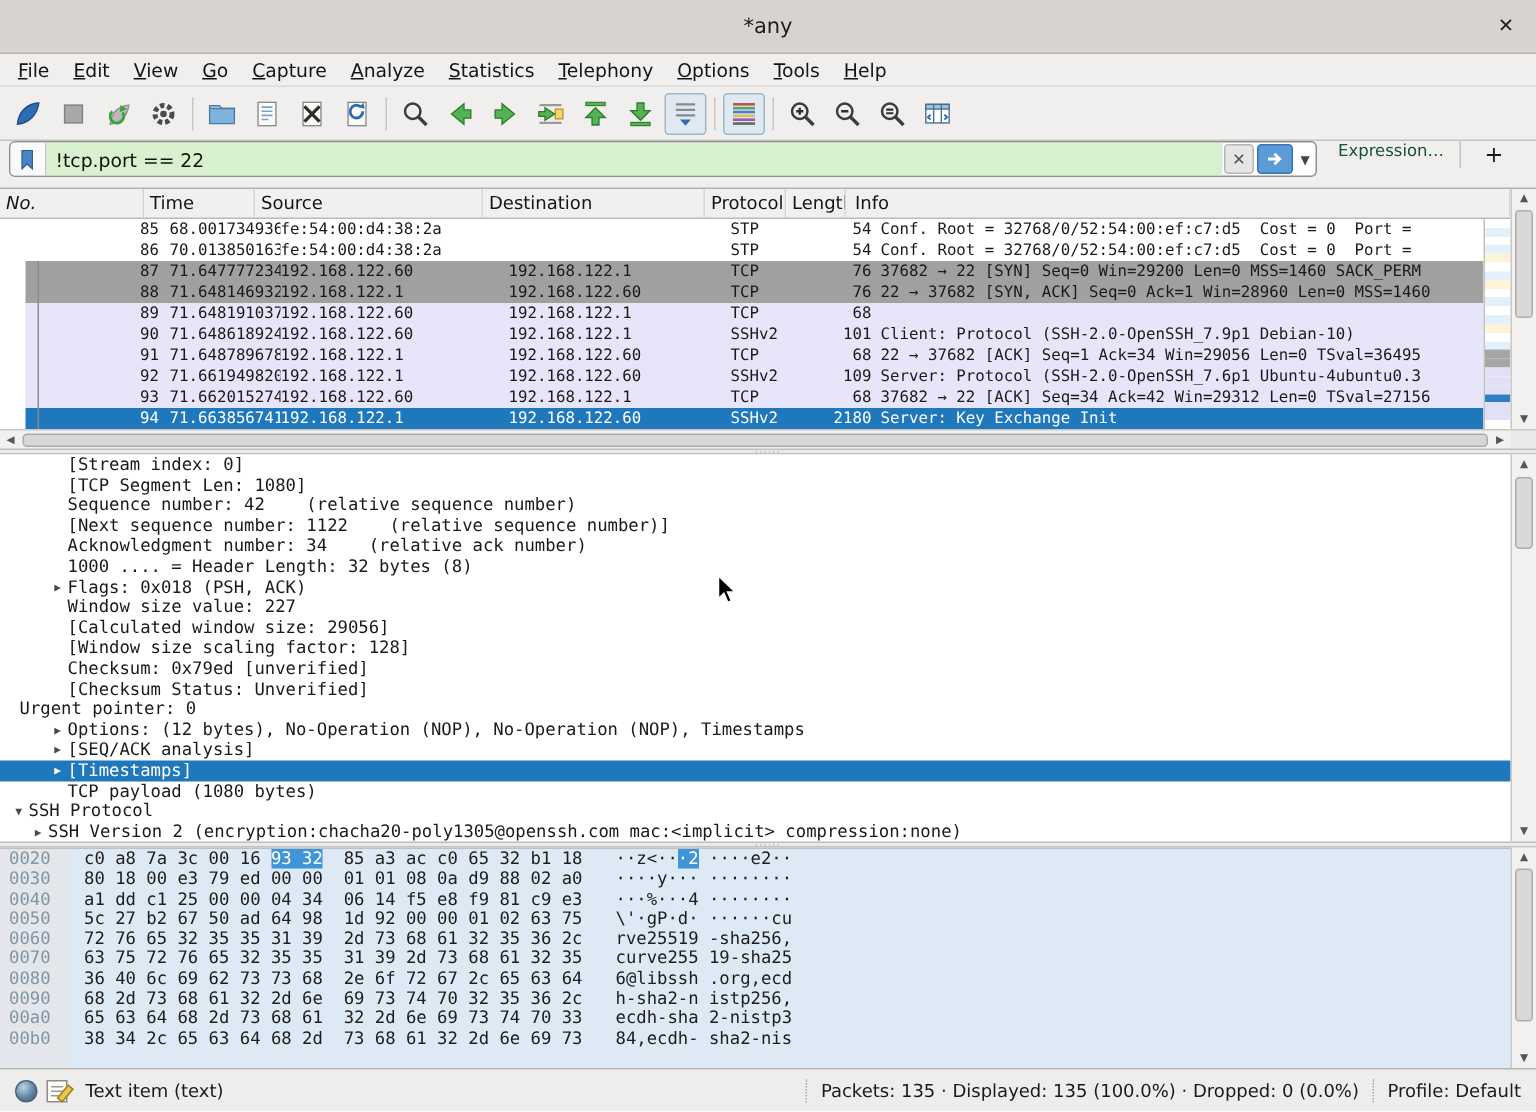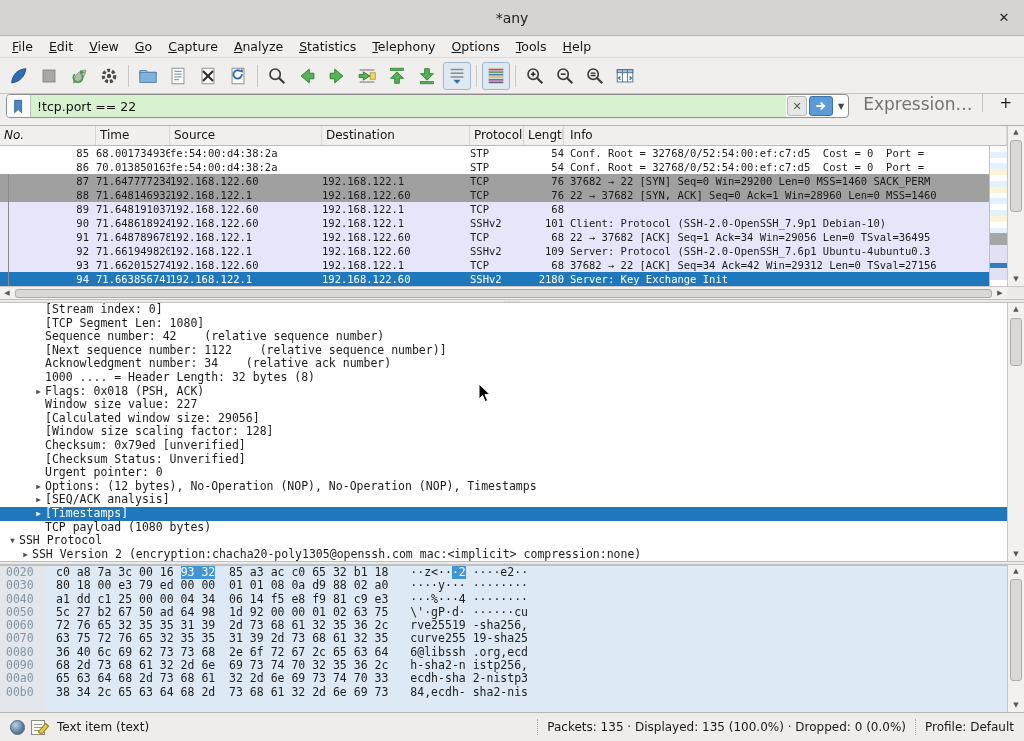--- a/index.html
+++ b/index.html
@@ -30,29 +30,29 @@
   
   .filterbar{ position:absolute; top:94px; left:0; width:1024px; height:32px; background:#f0efee; border-bottom:1px solid #b3b1af; display:flex; padding:0 6px; }
   .filter-field{ display:flex; align-items:center; height:24px; width:872px; border:1px solid #8f8f8f; border-radius:4px; background:#fff; overflow:hidden; }
   .fbookmark{ width:24px; height:22px; display:flex; align-items:center; justify-content:center; border-right:1px solid #c2c2c2; background:#fafafa; }
   .fbookmark svg{ width:17px; height:17px; }
   .finput{ flex:1; height:22px; border:0; outline:none; background:var(--filter_valid_bg); font-family:var(--ui-font); font-size:12.5px; padding:0 6px; color:#111; }
   .fclear{ width:20px; height:20px; margin:0 1px; display:flex; align-items:center; justify-content:center; background:#e6e6e6; border:1px solid #b5b5b5; border-radius:3px; color:#555; font-size:11px; font-weight:bold; }
   .fapply{ width:24px; height:20px; margin:0 1px; display:flex; align-items:center; justify-content:center; background:#5a9bd8; border:1px solid #3a72ad; border-radius:3px; }
   .fapply svg{ width:14px; height:14px; }
   .fcaret{ width:14px; height:20px; display:flex; align-items:center; justify-content:center; color:#444; font-size:8px; }
-  .fexpr{ margin-left:14px; font-size:17px; color:#737373; }
+  .fexpr{ margin-left:14px; font-size:11px; color:#14532d; }
   .fsep{ width:1px; height:18px; background:#c6c4c2; margin:0 10px; }
   .fadd{ font-size:15px; color:#1a1a1a; padding:0 6px; }
 
   
   .plist-header{ position:absolute; top:126px; left:0; width:1007px; height:20px; background:#f1f0ef; border-bottom:1px solid #bcbab8; display:flex; font-size:12px; color:#141414; overflow:hidden; }
   .hcell{ line-height:19px; padding-left:4px; border-right:1px solid #d8d6d4; white-space:nowrap; overflow:hidden; flex-shrink:0; }
   .plist-rows{ position:absolute; top:146px; left:0; width:989px; height:140px; overflow:hidden; background:#fff; font-family:var(--mono-font); font-size:10.5px; }
-  .prow{ position:relative; display:flex; height:14px; line-height:14px; white-space:pre; }
+  .prow{ position:relative; display:flex; height:14px; line-height:14px; white-space:pre;margin-left:17px; }
   .prow span{ overflow:hidden; flex-shrink:0; }
   .c-no{ width:96px; text-align:right; padding-right:7px; }
   .c-time{ width:74px; }
   .c-src{ width:152px; }
   .c-dst{ width:148px; }
   .c-proto{ width:54px; }
   .c-len{ width:40px; text-align:right; }
   .c-info{ flex:1; padding-left:6px; flex-shrink:1; }
   .row-stp{ background:#fff; }
   .row-syn{ background:var(--row_syn_bg); }
@@ -352,21 +352,21 @@
       <div class="dline" style="padding-left: 32px;"><span class="tw"></span><span>Sequence number: 42    (relative sequence number)</span></div>
       <div class="dline" style="padding-left: 32px;"><span class="tw"></span><span>[Next sequence number: 1122    (relative sequence number)]</span></div>
       <div class="dline" style="padding-left: 32px;"><span class="tw"></span><span>Acknowledgment number: 34    (relative ack number)</span></div>
       <div class="dline" style="padding-left: 32px;"><span class="tw"></span><span>1000 .... = Header Length: 32 bytes (8)</span></div>
       <div class="dline" style="padding-left: 32px;"><span class="tw">▶</span><span>Flags: 0x018 (PSH, ACK)</span></div>
       <div class="dline" style="padding-left: 32px;"><span class="tw"></span><span>Window size value: 227</span></div>
       <div class="dline" style="padding-left: 32px;"><span class="tw"></span><span>[Calculated window size: 29056]</span></div>
       <div class="dline" style="padding-left: 32px;"><span class="tw"></span><span>[Window size scaling factor: 128]</span></div>
       <div class="dline" style="padding-left: 32px;"><span class="tw"></span><span>Checksum: 0x79ed [unverified]</span></div>
       <div class="dline" style="padding-left: 32px;"><span class="tw"></span><span>[Checksum Status: Unverified]</span></div>
-      <div class="dline" style="padding-left: 32px;"><span class="tw"></span><span>Urgent pointer: 0</span></div>
+      <div class="dline" style=""><span class="tw"></span><span>Urgent pointer: 0</span></div>
       <div class="dline" style="padding-left: 32px;"><span class="tw">▶</span><span>Options: (12 bytes), No-Operation (NOP), No-Operation (NOP), Timestamps</span></div>
       <div class="dline" style="padding-left: 32px;"><span class="tw">▶</span><span>[SEQ/ACK analysis]</span></div>
       <div class="dline selected" style="padding-left: 32px;"><span class="tw">▶</span><span>[Timestamps]</span></div>
       <div class="dline" style="padding-left: 32px;"><span class="tw"></span><span>TCP payload (1080 bytes)</span></div>
       <div class="dline" style="padding-left: 6px;"><span class="tw">▼</span><span>SSH Protocol</span></div>
       <div class="dline" style="padding-left: 19px;"><span class="tw">▶</span><span>SSH Version 2 (encryption:chacha20-poly1305@openssh.com mac:&lt;implicit&gt; compression:none)</span></div>
     </div>
   <div class="vscroll" style="top:303px; left:1007px; width:17px; height:258px;">
     <div class="arr up">▲</div>
     <div class="thumb" style="top:15px; height:48px;"></div>

